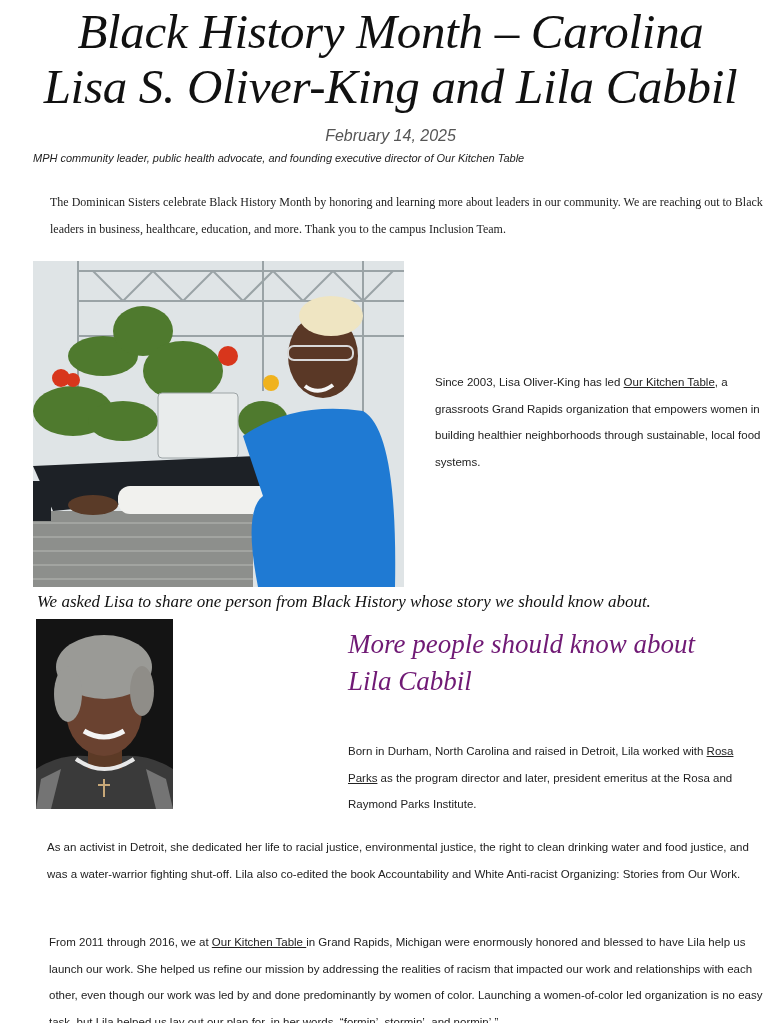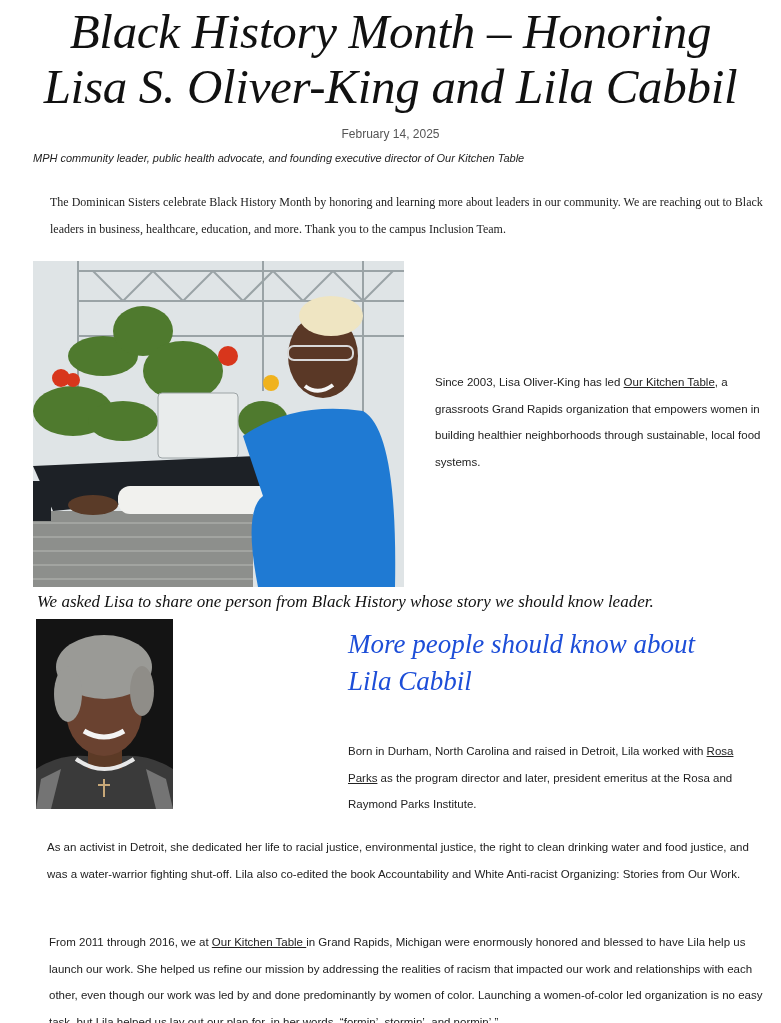--- a/index.html
+++ b/index.html
@@ -3,41 +3,41 @@
 <meta charset="utf-8">
 <style>
   html, body { margin: 0; padding: 0; background: #ffffff; }
   body { width: 781px; height: 1023px; position: relative; overflow: hidden; color: #222; }
   .serif-it { font-family: "Liberation Serif", "DejaVu Serif", serif; font-style: italic; }
   .sans { font-family: "Liberation Sans", "DejaVu Sans", sans-serif; }
 
   .title { position: absolute; left: 0; top: 4px; width: 781px; text-align: center;
     font-size: 49px; line-height: 55px; color: #111; letter-spacing: -0.3px; }
   .date { position: absolute; left: 0; top: 127px; width: 781px; text-align: center;
-    font-size: 12px; color: #555; }
+    font-size: 16px; color: #555; font-style: italic; }
   .subtitle { position: absolute; left: 33px; top: 152px; font-size: 11px; color: #222; font-style: italic; }
   .intro { position: absolute; left: 50px; top: 189px; width: 720px; font-size: 12px; line-height: 26.5px; color: #222; font-family: Liberation Serif, serif; }
 
   .photo-lisa { position: absolute; left: 33px; top: 261px; width: 371px; height: 326px; overflow: hidden;
     background: linear-gradient(180deg, #d7dde0 0%, #cfd6d8 40%, #aab2a0 55%, #8c8f86 75%, #7a7e7a 100%); }
   .lisa-text { position: absolute; left: 435px; top: 369px; width: 330px; font-size: 11.5px; line-height: 26.5px; color: #222; }
   a.link { color: #222; text-decoration: underline; }
 
   .asked { position: absolute; left: 37px; top: 592px; font-size: 17px; color: #111; }
   .photo-lila { position: absolute; left: 36px; top: 619px; width: 137px; height: 190px; overflow: hidden; background: #111; }
-  .lila-heading { position: absolute; left: 348px; top: 626px; font-size: 27px; line-height: 37px; color: #1d4ed8; }
+  .lila-heading { position: absolute; left: 348px; top: 626px; font-size: 27px; line-height: 37px; color: #701a75; }
   .lila-bio { position: absolute; left: 348px; top: 738px; width: 400px; font-size: 11.5px; line-height: 26.5px; color: #222; }
   .activist { position: absolute; left: 33px; top: 820px; width: 725px; font-size: 11.5px; line-height: 26.5px; color: #222; }
   .kitchen { position: absolute; left: 33px; top: 913px; width: 730px; font-size: 11.5px; line-height: 26.5px; color: #222; }
 </style>
 </head>
 <body>
 
 <h1 class="title serif-it" style="margin:0;font-weight:normal;">
-  <span>Black History Month – Honoring</span><br>
+  <span>Black History Month – Carolina</span><br>
   <span>Lisa S. Oliver-King and Lila Cabbil</span>
 </h1>
 
 <div class="date sans">February 14, 2025</div>
 <div class="subtitle sans">MPH community leader, public health advocate, and founding executive director of Our Kitchen Table</div>
 <p class="intro sans" style="margin:0;">The Dominican Sisters celebrate Black History Month by honoring and learning more about leaders in our community. We are reaching out to Black leaders in business, healthcare, education, and more. Thank you to the campus Inclusion Team.</p>
 
 <div class="photo-lisa" title="Lisa Oliver-King holding a tray of plants in a greenhouse">
   <svg width="371" height="326" viewBox="0 0 371 326">
 
@@ -99,21 +99,21 @@
     <ellipse cx="298" cy="55" rx="32" ry="20" fill="#efe5c2"></ellipse>
     <rect x="255" y="85" width="65" height="14" rx="6" fill="none" stroke="#d9d9d9" stroke-width="2"></rect>
     <path d="M272,125 Q285,135 300,124" stroke="#f5f5f5" stroke-width="4" fill="none"></path>
   </svg>
 </div>
 
 <p class="lisa-text sans" style="margin:0;">
   <span>Since 2003, Lisa Oliver-King has led </span><a class="link" href="#">Our Kitchen Table</a><span>, a grassroots Grand Rapids organization that empowers women in building healthier neighborhoods through sustainable, local food systems.</span>
 </p>
 
-<div class="asked serif-it">We asked Lisa to share one person from Black History whose story we should know leader.</div>
+<div class="asked serif-it">We asked Lisa to share one person from Black History whose story we should know about.</div>
 
 <div class="photo-lila" title="Portrait of Lila Cabbil">
   <svg width="137" height="190" viewBox="0 0 137 190">
     <rect width="137" height="190" fill="#141414"></rect>
     <path d="M0,190 L0,150 Q30,130 68,140 Q106,130 137,150 L137,190 Z" fill="#3a3a3a"></path>
     <path d="M5,160 L25,150 L15,190 L0,190 Z" fill="#9b9b9b" opacity="0.6"></path>
     <path d="M130,160 L110,150 L120,190 L137,190 Z" fill="#9b9b9b" opacity="0.6"></path>
     <rect x="52" y="120" width="34" height="30" fill="#5c3a26"></rect>
     <ellipse cx="68" cy="92" rx="38" ry="45" fill="#6a4230"></ellipse>
     <ellipse cx="68" cy="48" rx="48" ry="32" fill="#9a9a96"></ellipse>

